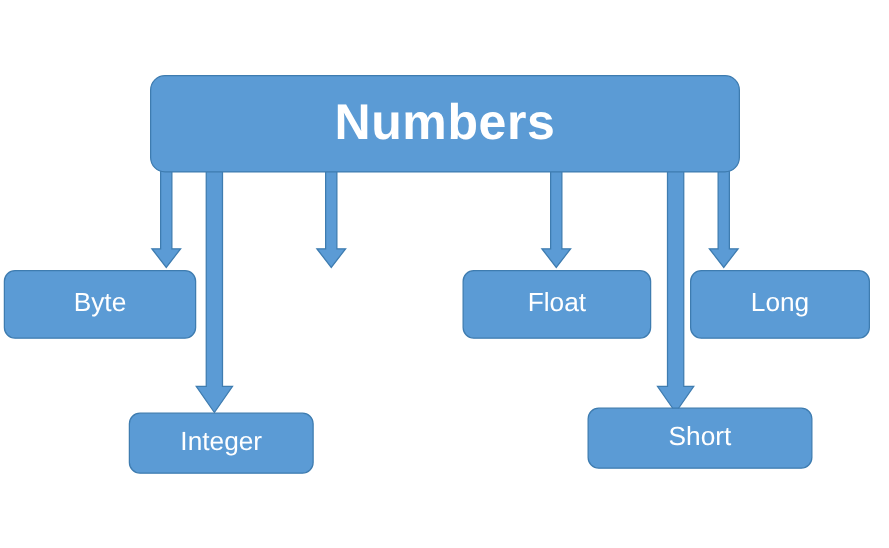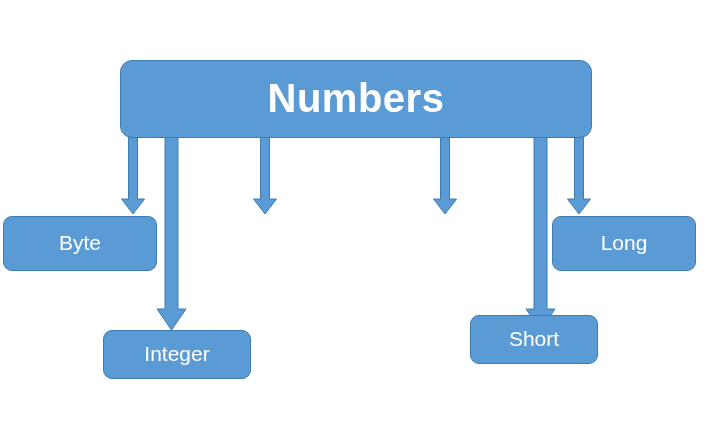--- a/index.html
+++ b/index.html
@@ -105,26 +105,29 @@
 
   <div class="node root" style="left:120px; top:60px; width:472px; height:78px;">
     <span class="label">Numbers</span>
   </div>
 
   <div class="node child" style="left:3px; top:216px; width:154px; height:55px;">
     <span class="label">Byte</span>
   </div>
 
 
+  <div class="node child" style="left:370px; top:216px; width:151px; height:55px;">
+    <span class="label">Float</span>
+  </div>
 
   <div class="node child" style="left:552px; top:216px; width:144px; height:55px;">
     <span class="label">Long</span>
   </div>
 
   <div class="node child" style="left:103px; top:330px; width:148px; height:49px;">
     <span class="label">Integer</span>
   </div>
 
-  <div class="node child" style="left:470px; top:315px; width:128px; height:49px;">
+  <div class="node child" style="left:470px; top:326px; width:180px; height:49px;">
     <span class="label">Short</span>
   </div>
 
 </div>
 
 </body></html>

